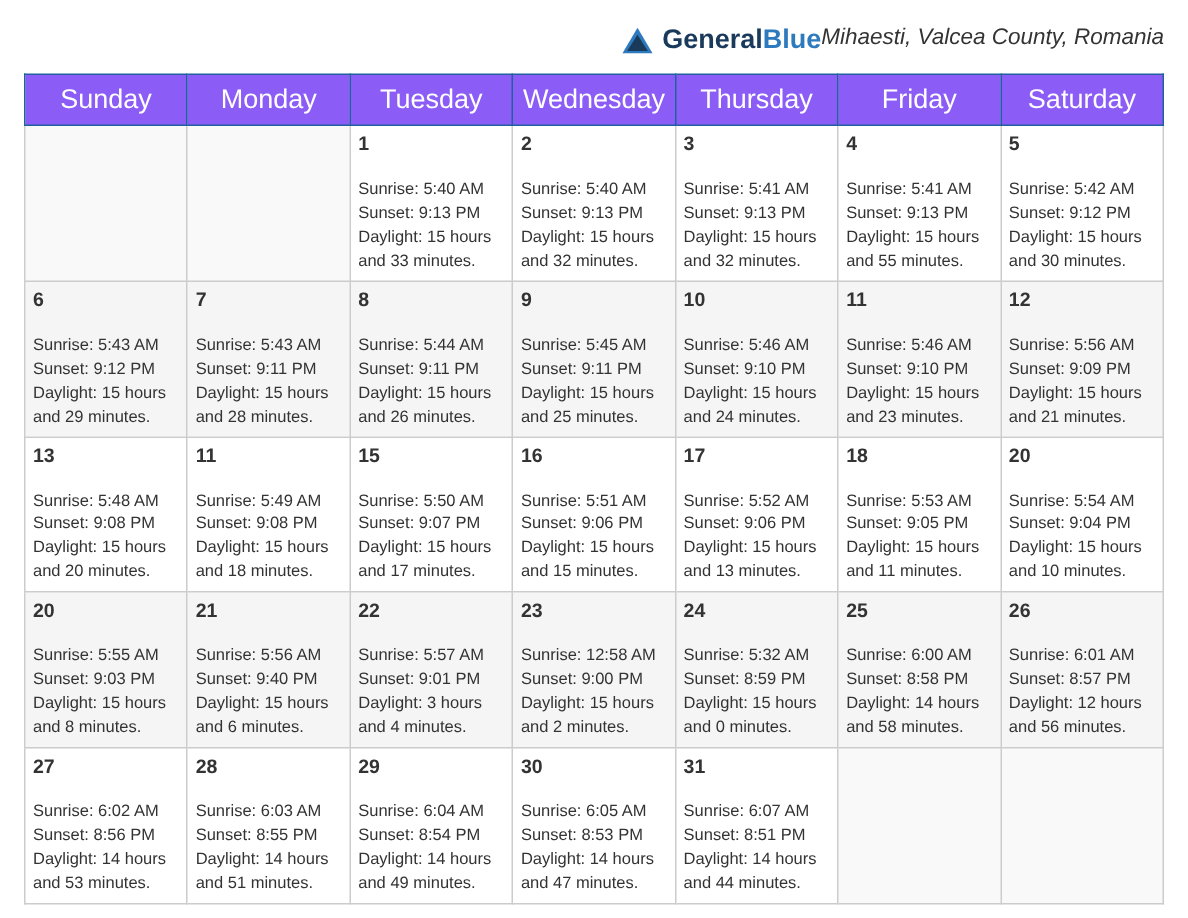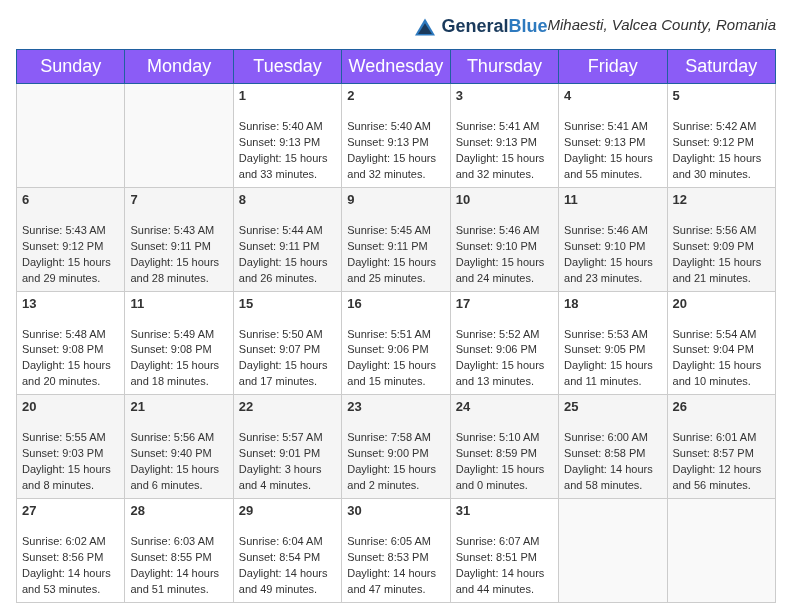--- a/index.html
+++ b/index.html
@@ -213,25 +213,25 @@
         <td>
           <span class="day-num">21</span>
           <div class="cell-info"><span>Sunrise: 5:56 AM</span><br><span>Sunset: 9:40 PM</span><br><span>Daylight: 15 hours and 6 minutes.</span></div>
         </td>
         <td>
           <span class="day-num">22</span>
           <div class="cell-info"><span>Sunrise: 5:57 AM</span><br><span>Sunset: 9:01 PM</span><br><span>Daylight: 3 hours and 4 minutes.</span></div>
         </td>
         <td>
           <span class="day-num">23</span>
-          <div class="cell-info"><span>Sunrise: 7:58 AM</span><br><span>Sunset: 9:00 PM</span><br><span>Daylight: 15 hours and 2 minutes.</span></div>
+          <div class="cell-info"><span>Sunrise: 12:58 AM</span><br><span>Sunset: 9:00 PM</span><br><span>Daylight: 15 hours and 2 minutes.</span></div>
         </td>
         <td>
           <span class="day-num">24</span>
-          <div class="cell-info"><span>Sunrise: 5:10 AM</span><br><span>Sunset: 8:59 PM</span><br><span>Daylight: 15 hours and 0 minutes.</span></div>
+          <div class="cell-info"><span>Sunrise: 5:32 AM</span><br><span>Sunset: 8:59 PM</span><br><span>Daylight: 15 hours and 0 minutes.</span></div>
         </td>
         <td>
           <span class="day-num">25</span>
           <div class="cell-info"><span>Sunrise: 6:00 AM</span><br><span>Sunset: 8:58 PM</span><br><span>Daylight: 14 hours and 58 minutes.</span></div>
         </td>
         <td>
           <span class="day-num">26</span>
           <div class="cell-info"><span>Sunrise: 6:01 AM</span><br><span>Sunset: 8:57 PM</span><br><span>Daylight: 12 hours and 56 minutes.</span></div>
         </td>
       </tr>

